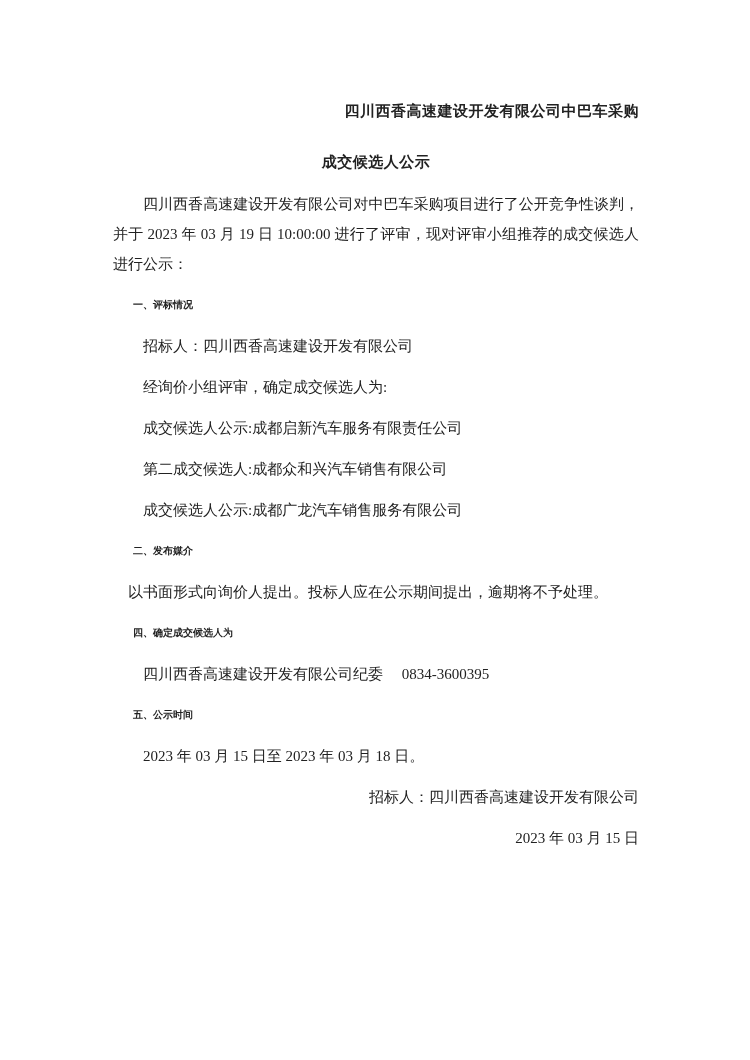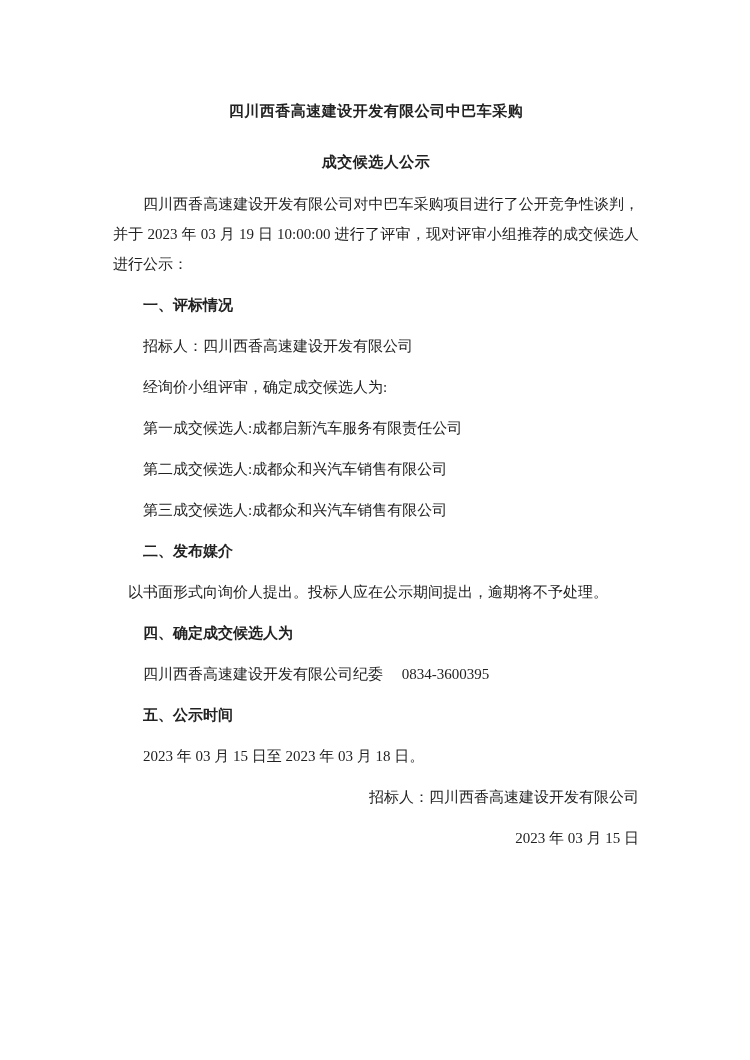--- a/index.html
+++ b/index.html
@@ -23,27 +23,27 @@
   .doc-title,
   .doc-subtitle {
     font-family: "Liberation Sans", "DejaVu Sans", sans-serif;
     font-weight: 700;
     font-size: 15px;
     line-height: 30px;
     text-align: center;
     margin: 0;
     letter-spacing: 0.5px;
   }
-  .doc-title    { margin-bottom: 21px; }
+  .doc-title    { margin-bottom: 21px; text-align: right; }
   .doc-subtitle { margin-bottom: 12px; }
 
   .sec-heading {
     font-family: "Liberation Sans", "DejaVu Sans", sans-serif;
     font-weight: 700;
-    font-size: 15px;
+    font-size: 10px;
     line-height: 30px;
     margin: 0 0 11px 0;
     text-indent: 2em;
   }
 
   .para {
     margin: 0 0 11px 0;
     text-indent: 2em;
     white-space: pre-wrap;
   }
@@ -63,23 +63,23 @@
 
   <h1 class="doc-title">四川西香高速建设开发有限公司中巴车采购</h1>
 
   <h2 class="doc-subtitle">成交候选人公示</h2>
 
   <p class="para justify">四川西香高速建设开发有限公司对中巴车采购项目进行了公开竞争性谈判，并于 2023 年 03 月 19 日 10:00:00 进行了评审，现对评审小组推荐的成交候选人进行公示：</p>
 
   <h3 class="sec-heading">一、评标情况</h3>
   <p class="para">招标人：四川西香高速建设开发有限公司</p>
   <p class="para">经询价小组评审，确定成交候选人为:</p>
-  <p class="para">第一成交候选人:成都启新汽车服务有限责任公司</p>
+  <p class="para">成交候选人公示:成都启新汽车服务有限责任公司</p>
   <p class="para">第二成交候选人:成都众和兴汽车销售有限公司</p>
-  <p class="para">第三成交候选人:成都众和兴汽车销售有限公司</p>
+  <p class="para">成交候选人公示:成都广龙汽车销售服务有限公司</p>
 
   <h3 class="sec-heading">二、发布媒介</h3>
 
   <p class="para indent-1">以书面形式向询价人提出。投标人应在公示期间提出，逾期将不予处理。</p>
 
   <h3 class="sec-heading">四、确定成交候选人为</h3>
   <p class="para">四川西香高速建设开发有限公司纪委　 0834-3600395</p>
 
   <h3 class="sec-heading">五、公示时间</h3>
   <p class="para">2023 年 03 月 15 日至 2023 年 03 月 18 日。</p>

